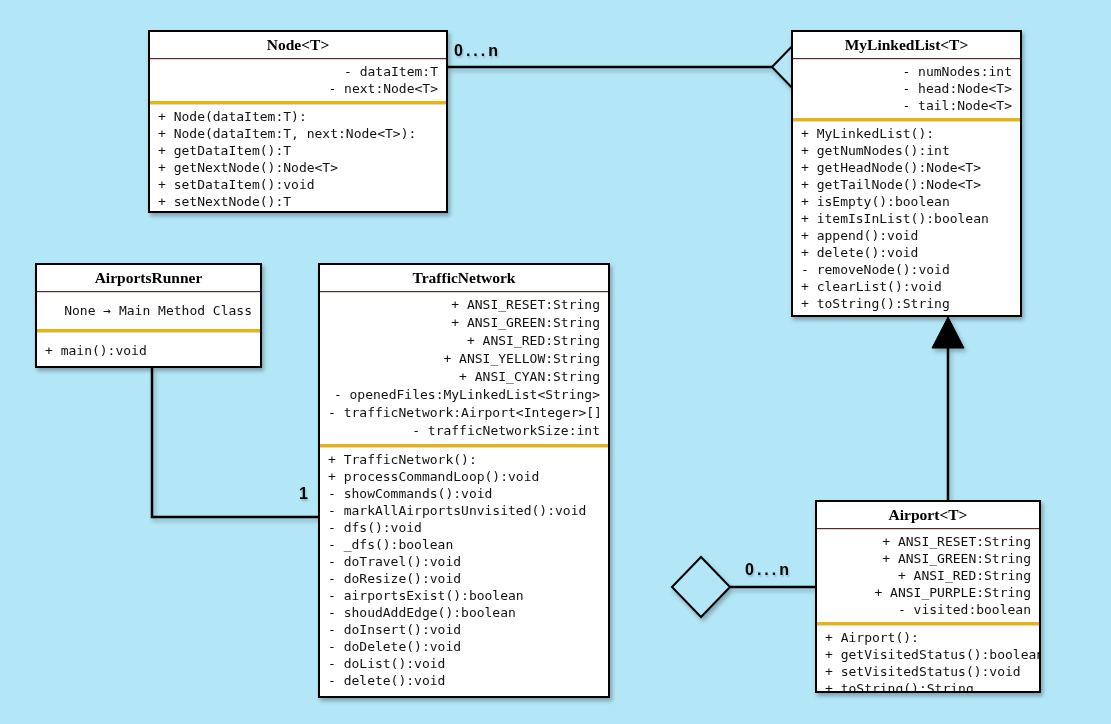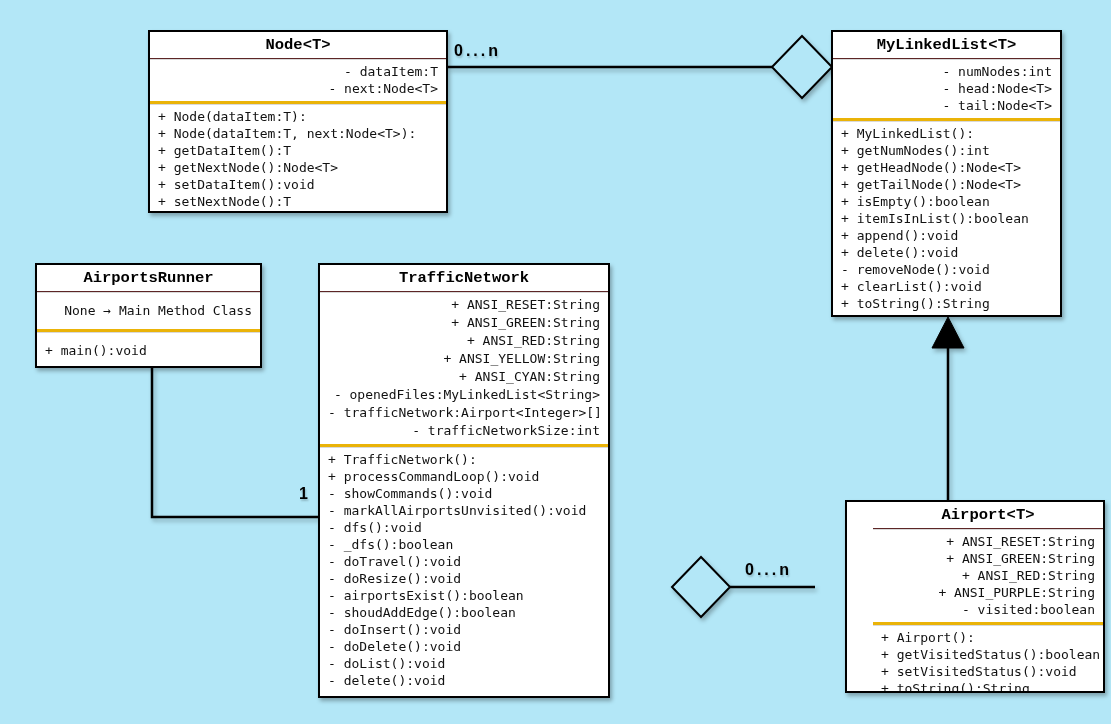--- a/index.html
+++ b/index.html
@@ -28,21 +28,21 @@
     background: #ffffff;
     border: 2px solid #000000;
     box-sizing: border-box;
     display: flex;
     flex-direction: column;
     overflow: hidden;
     box-shadow: 2px 3px 4px rgba(0,0,0,0.30);
     z-index: 2;
   }
   .uml-title {
-    font-family: Liberation Mono, monospace;
+    font-family: Liberation Serif, serif;
     font-weight: bold;
     font-size: 15.5px;
     line-height: 26px;
     text-align: center;
     color: #000000;
     border-bottom: 1px solid #5d2626;
     box-shadow: 0 1px 0 rgba(0,0,0,0.15);
     flex: 0 0 auto;
   }
   .uml-section {
@@ -118,21 +118,21 @@
     <div class="uml-section uml-methods">
         <div class="mrow"><span class="sign">+&nbsp;</span><span>Node(dataItem:T):</span><span class="und"></span></div>
         <div class="mrow"><span class="sign">+&nbsp;</span><span>Node(dataItem:T, next:Node&lt;T&gt;):</span><span class="und"></span></div>
         <div class="mrow"><span class="sign">+&nbsp;</span><span>getDataItem():T</span><span class="und"></span></div>
         <div class="mrow"><span class="sign">+&nbsp;</span><span>getNextNode():Node&lt;T&gt;</span><span class="und"></span></div>
         <div class="mrow"><span class="sign">+&nbsp;</span><span>setDataItem():void</span><span class="und"></span></div>
         <div class="mrow"><span class="sign">+&nbsp;</span><span>setNextNode():T</span><span class="und"></span></div>
       </div>
   </div>
 
-  <div class="uml-class" style="left:831px; top:30px; width:231px; height:287px;">
+  <div class="uml-class" style="left:791px; top:30px; width:231px; height:287px;">
     <div class="uml-title">MyLinkedList&lt;T&gt;</div>
     <div class="uml-section uml-attrs">
         <div class="mrow"><span class="sign">-&nbsp;</span><span>numNodes:int</span><span class="und"></span></div>
         <div class="mrow"><span class="sign">-&nbsp;</span><span>head:Node&lt;T&gt;</span><span class="und"></span></div>
         <div class="mrow"><span class="sign">-&nbsp;</span><span>tail:Node&lt;T&gt;</span><span class="und"></span></div>
       </div>
     <div class="uml-section uml-methods">
         <div class="mrow"><span class="sign">+&nbsp;</span><span>MyLinkedList():</span><span class="und"></span></div>
         <div class="mrow"><span class="sign">+&nbsp;</span><span>getNumNodes():int</span><span class="und"></span></div>
         <div class="mrow"><span class="sign">+&nbsp;</span><span>getHeadNode():Node&lt;T&gt;</span><span class="und"></span></div>
@@ -180,21 +180,21 @@
         <div class="mrow"><span class="sign">-&nbsp;</span><span>doResize():void</span><span class="und"></span></div>
         <div class="mrow"><span class="sign">-&nbsp;</span><span>airportsExist():boolean</span><span class="und"></span></div>
         <div class="mrow"><span class="sign">-&nbsp;</span><span>shoudAddEdge():boolean</span><span class="und"></span></div>
         <div class="mrow"><span class="sign">-&nbsp;</span><span>doInsert():void</span><span class="und"></span></div>
         <div class="mrow"><span class="sign">-&nbsp;</span><span>doDelete():void</span><span class="und"></span></div>
         <div class="mrow"><span class="sign">-&nbsp;</span><span>doList():void</span><span class="und"></span></div>
         <div class="mrow"><span class="sign">-&nbsp;</span><span>delete():void</span><span class="und"></span></div>
       </div>
   </div>
 
-  <div class="uml-class" style="left:845px; top:500px; width:260px; height:193px;padding-left:26px;">
+  <div class="uml-class" style="left:815px; top:500px; width:226px; height:193px;">
     <div class="uml-title">Airport&lt;T&gt;</div>
     <div class="uml-section uml-attrs">
         <div class="mrow"><span class="sign">+&nbsp;</span><span></span><span class="und">ANSI_RESET:String</span></div>
         <div class="mrow"><span class="sign">+&nbsp;</span><span></span><span class="und">ANSI_GREEN:String</span></div>
         <div class="mrow"><span class="sign">+&nbsp;</span><span></span><span class="und">ANSI_RED:String</span></div>
         <div class="mrow"><span class="sign">+&nbsp;</span><span></span><span class="und">ANSI_PURPLE:String</span></div>
         <div class="mrow"><span class="sign">-&nbsp;</span><span>visited</span><span class="und">:boolean</span></div>
       </div>
     <div class="uml-section uml-methods">
         <div class="mrow"><span class="sign">+&nbsp;</span><span>Airport():</span><span class="und"></span></div>

